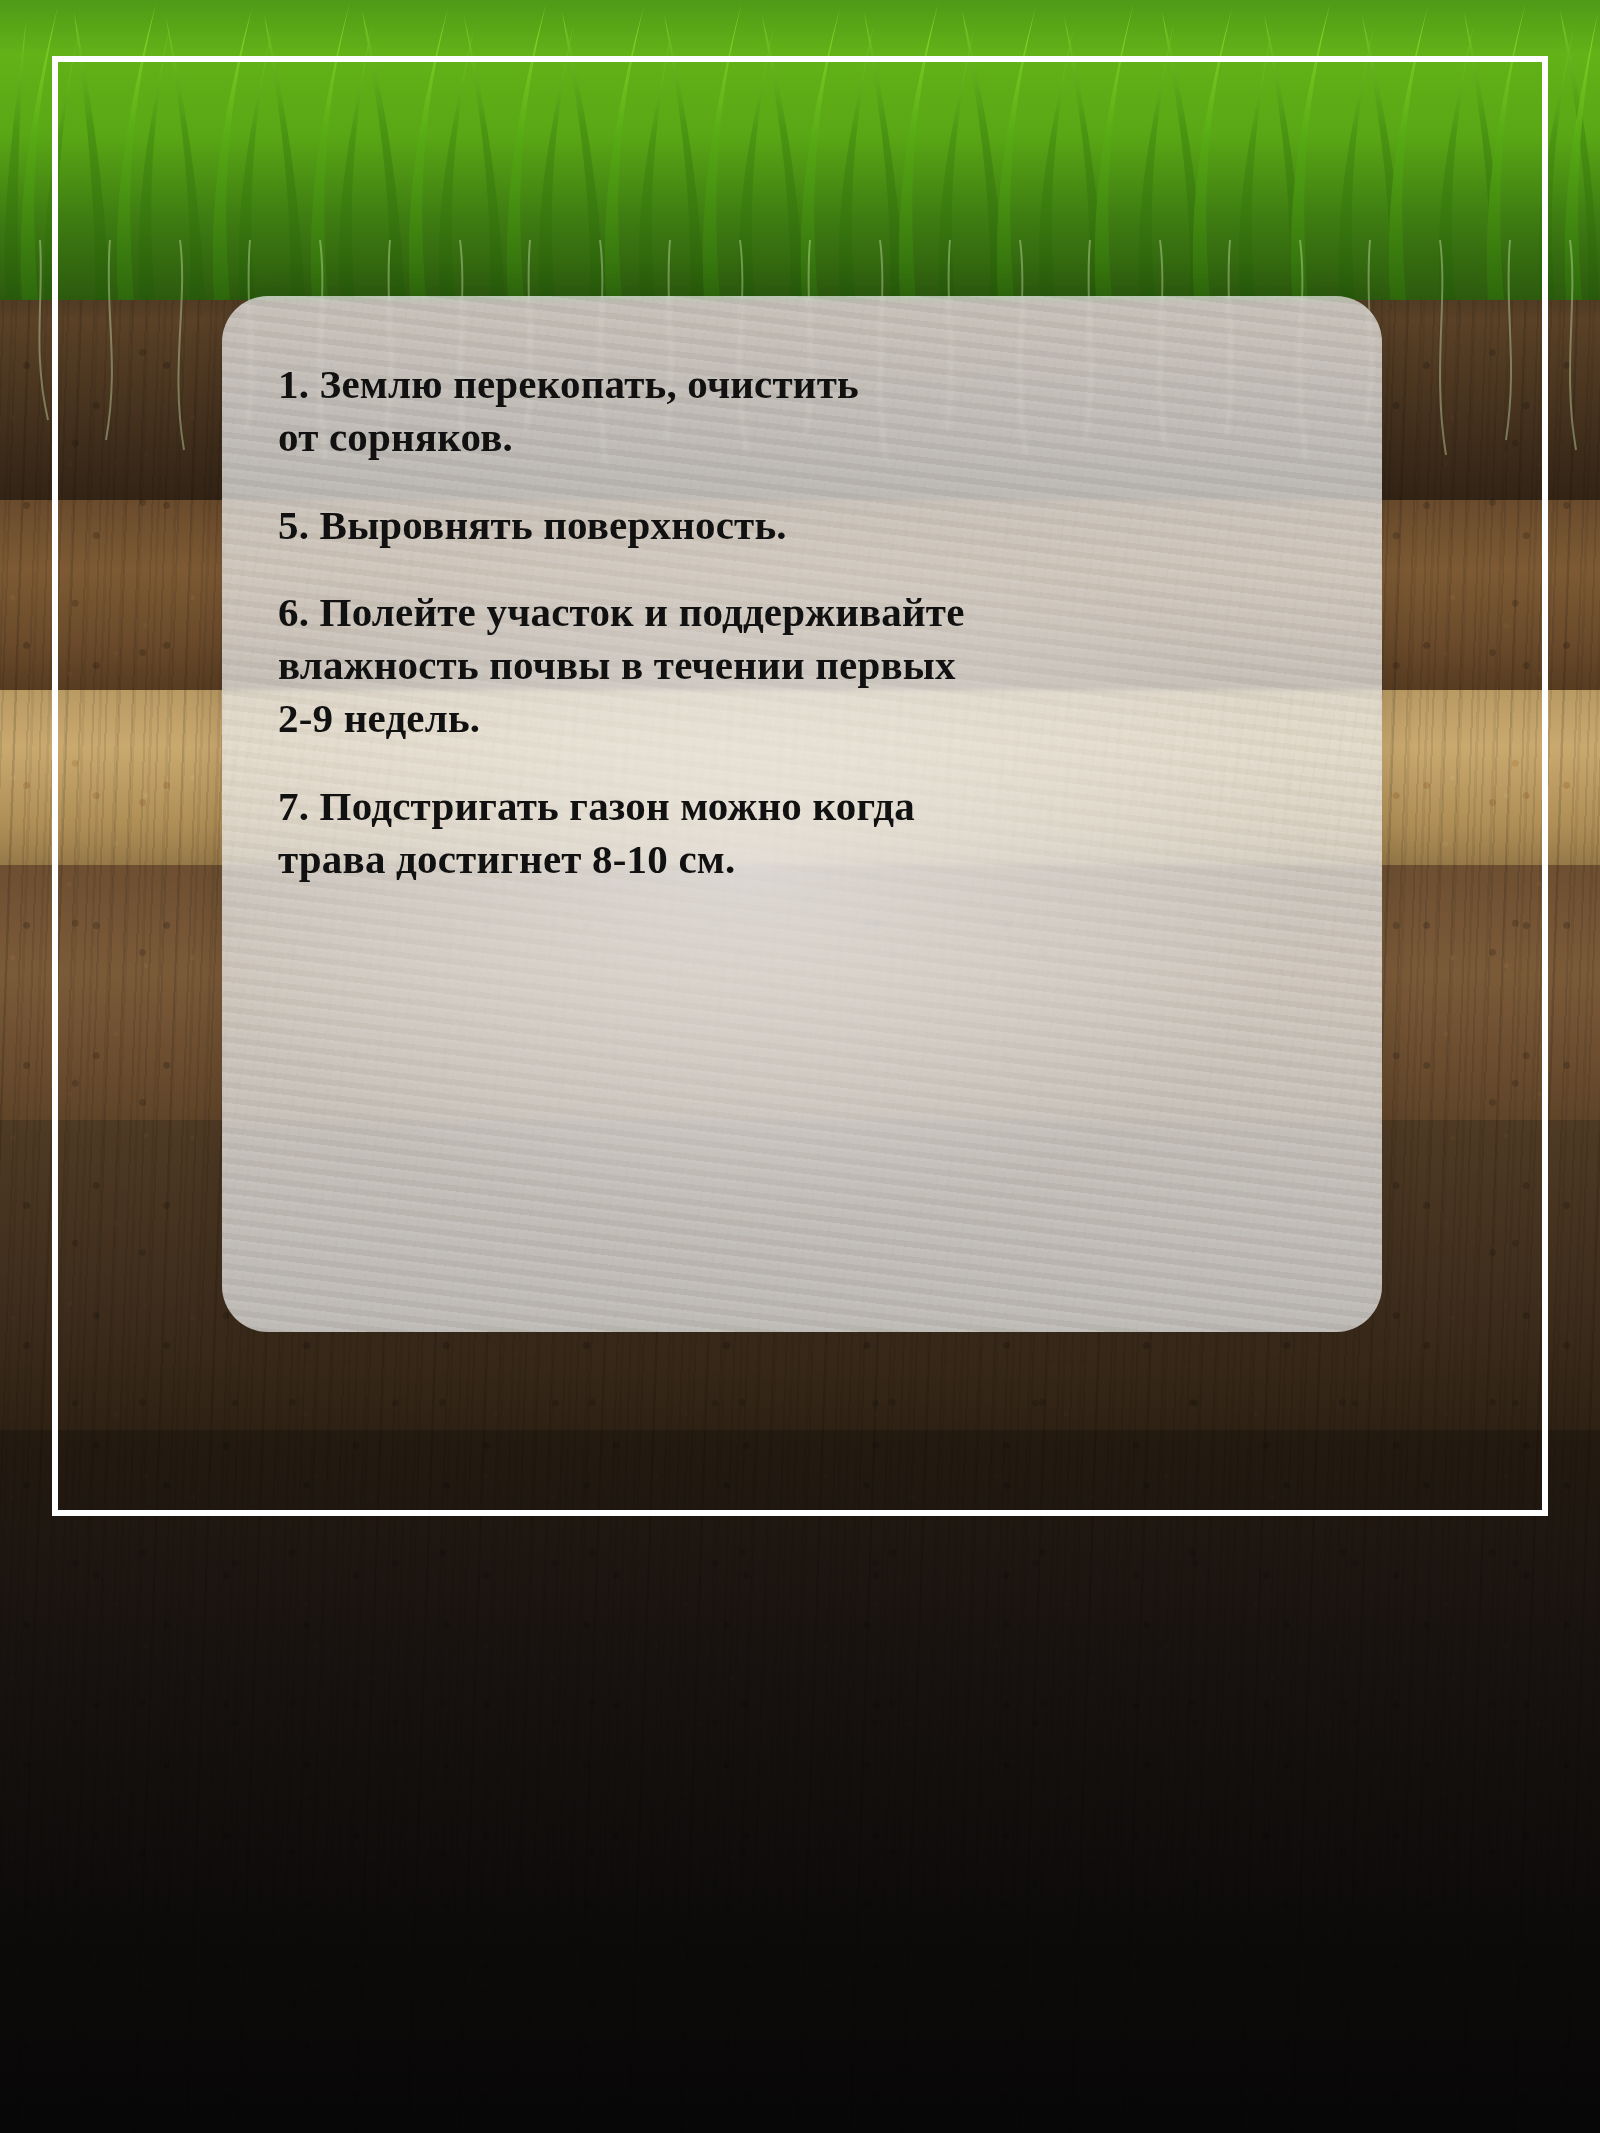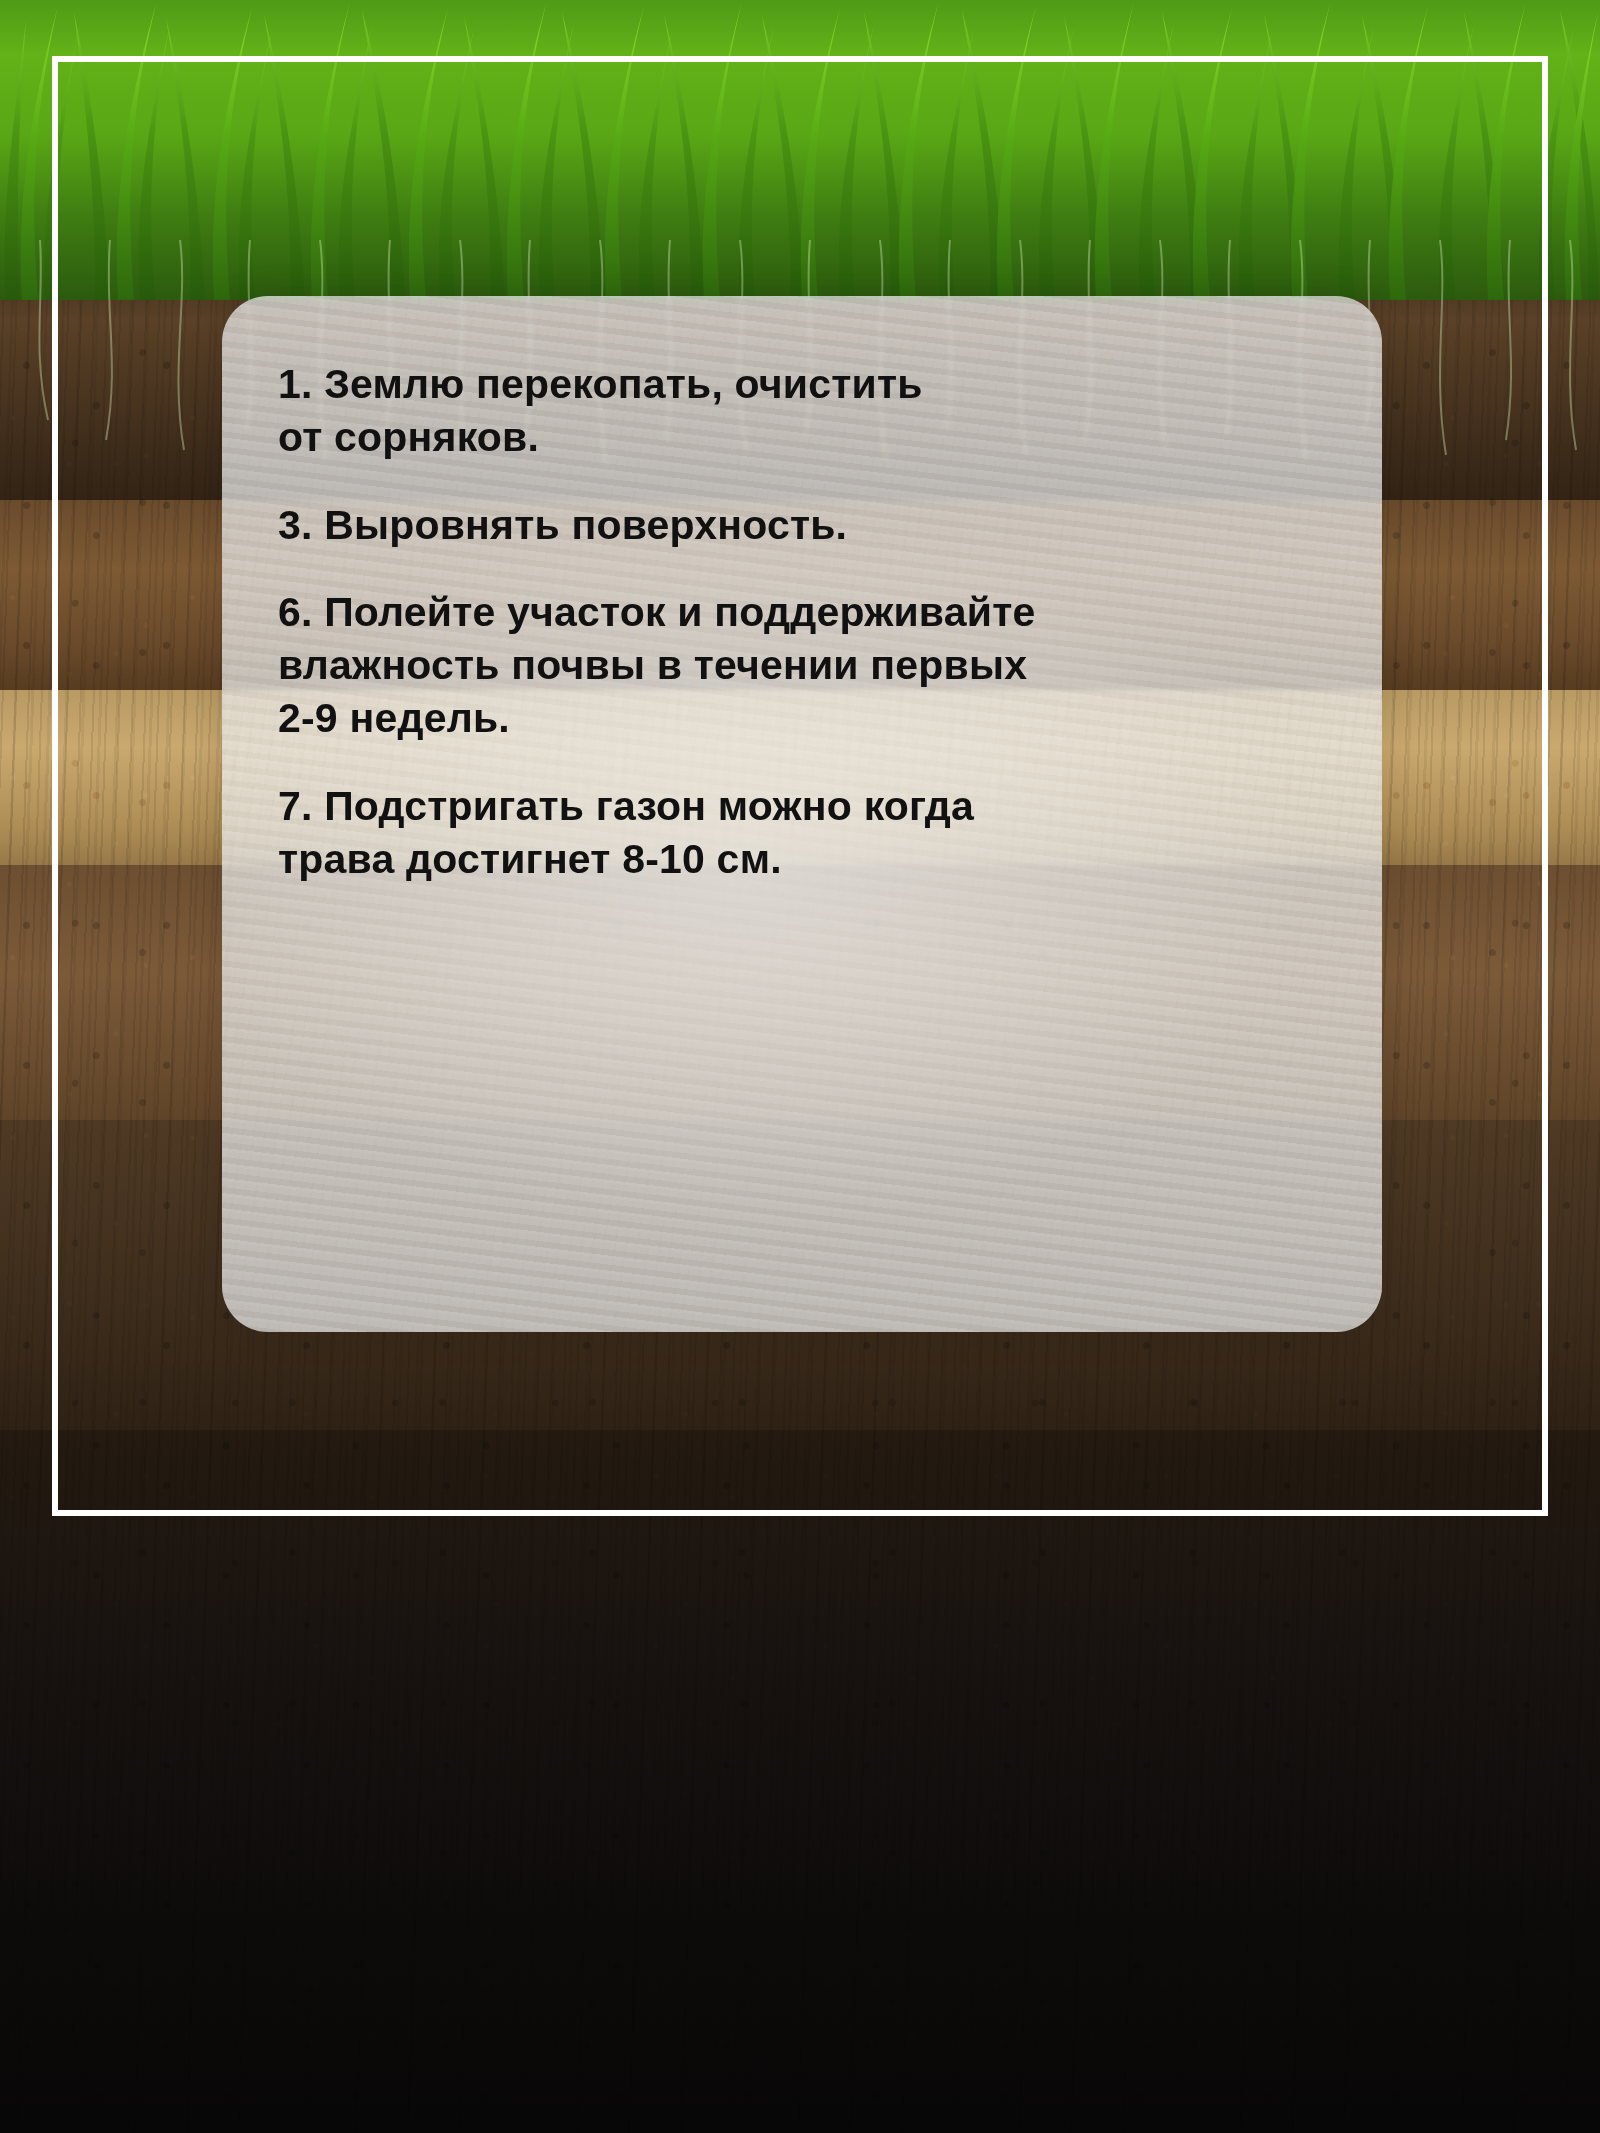--- a/index.html
+++ b/index.html
@@ -158,21 +158,21 @@
     padding: 62px 56px 0 56px;
   }
   .step {
     color: #111111;
     font-size: 41px;
     line-height: 1.30;
     font-weight: 700;
     letter-spacing: .2px;
     margin: 0 0 34px 0;
     white-space: pre-line;
-    font-family: Liberation Sans, sans-serif;
+    font-family: Liberation Serif, serif;
   }
 </style>
 </head>
 <body>
 
 <div class="poster">
 
   <div class="soil-stack">
     <div class="layer l-dark1"></div>
     <div class="layer l-clay"></div>
@@ -288,21 +288,21 @@
     </svg>
   </div>
 
   <div class="frame"></div>
 
   <div class="card">
     <div class="card-texture"></div>
     <div class="card-inner">
       <p class="step">1. Землю перекопать, очистить
 от сорняков.</p>
-      <p class="step">3. Выровнять поверхность.</p>
+      <p class="step">5. Выровнять поверхность.</p>
       <p class="step">6. Полейте участок и поддерживайте
 влажность почвы в течении первых
 2-9 недель.</p>
       <p class="step">7. Подстригать газон можно когда
 трава достигнет 8-10 см.</p>
 
     </div>
   </div>
 
 </div>

